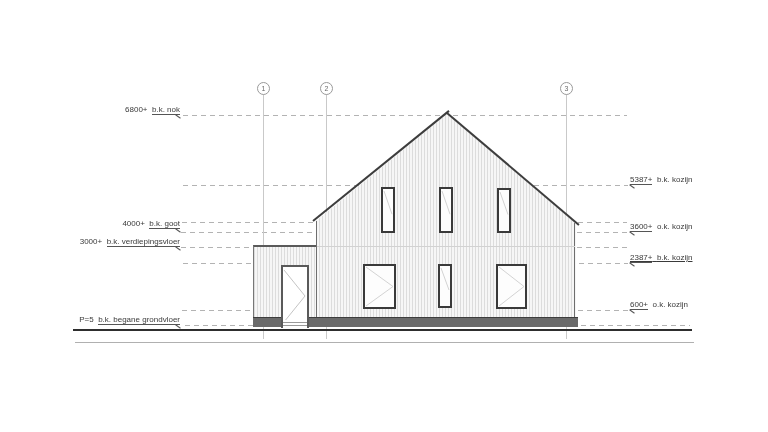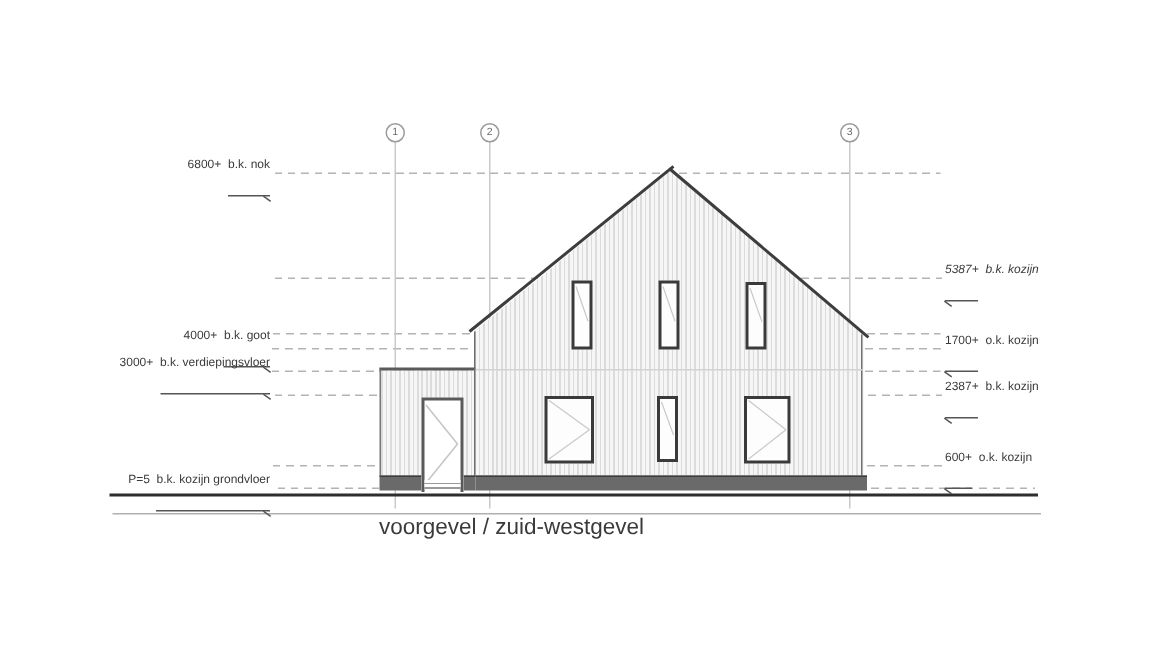--- a/index.html
+++ b/index.html
@@ -43,21 +43,21 @@
   }
   .window{
     position:absolute;background:#fdfdfd;border:2px solid #3a3a3a;box-sizing:border-box;z-index:4;
   }
   .ground-main{position:absolute;left:73px;top:329px;width:619px;height:2px;background:#2e2e2e;z-index:3;}
   .ground-sub{position:absolute;left:75px;top:342px;width:619px;height:1px;background:#b0b0b0;z-index:3;}
   
   .dim-label{
     position:absolute;font-size:8px;color:#3a3a3a;white-space:nowrap;z-index:4;height:10px;line-height:10px;
   }
-  .dim-label .u{position:relative;border-bottom:1px solid #555;padding-bottom:16px;}
+  .dim-label .u{position:relative;border-bottom:1px solid #555;padding-bottom:0px;}
   .dim-label.left .u:after{
     content:"";position:absolute;right:-1px;bottom:-3px;width:6px;border-top:1px solid #555;transform:rotate(35deg);
   }
   .dim-label.right .u:after{
     content:"";position:absolute;left:-1px;bottom:-3px;width:6px;border-top:1px solid #555;transform:rotate(35deg);
   }
   .title{
     position:absolute;left:241px;top:343px;width:200px;text-align:center;
     font-size:15px;color:#3a3a3a;z-index:4;
   }
@@ -86,21 +86,20 @@
     <svg viewBox="0 0 24 59" preserveAspectRatio="none">
       <line x1="1" y1="3" x2="22" y2="29" stroke="#c4c4c4" stroke-width="1"></line>
       <line x1="22" y1="29" x2="1" y2="55" stroke="#c4c4c4" stroke-width="1"></line>
     </svg>
   </div>
   <div class="threshold"></div>
 
   <div class="ground-main"></div>
   <div class="ground-sub"></div>
 
-  <div class="title">voorgevel / zuid-westgevel</div>
 
 <div class="dash-line" style="left: 183px; top: 115px; width: 444px;"></div>
     <div class="dash-line" style="left: 183px; top: 185px; width: 445px;"></div>
     <div class="dash-line" style="left: 182px; top: 222px; width: 445px;"></div>
     <div class="dash-line" style="left: 181px; top: 232px; width: 447px;"></div>
     <div class="dash-line" style="left: 181px; top: 247px; width: 446px;"></div>
     <div class="dash-line" style="left: 183px; top: 263px; width: 445px;"></div>
     <div class="dash-line" style="left: 182px; top: 310px; width: 446px;"></div>
     <div class="dash-line" style="left: 185px; top: 325px; width: 505px;"></div>
     <div class="grid-line" style="left: 263px; top: 94px; height: 245px;"></div>
@@ -137,18 +136,18 @@
     </div>
     <div class="window" style="left: 496px; top: 264px; width: 31px; height: 45px;">
       <svg viewBox="0 0 27 41" preserveAspectRatio="none">
         <line x1="1" y1="1" x2="26" y2="20.5" stroke="#c8c8c8" stroke-width="0.8"></line>
         <line x1="26" y1="20.5" x2="1" y2="40" stroke="#c8c8c8" stroke-width="0.8"></line>
       </svg>
     </div>
     <div class="dim-label left" style="top: 105px; right: 588px;"><span>6800+</span>&nbsp;&nbsp;<span class="u">b.k. nok</span></div>
     <div class="dim-label left" style="top: 219px; right: 588px;"><span>4000+</span>&nbsp;&nbsp;<span class="u">b.k. goot</span></div>
     <div class="dim-label left" style="top: 237px; right: 588px;"><span>3000+</span>&nbsp;&nbsp;<span class="u">b.k. verdiepingsvloer</span></div>
-    <div class="dim-label left" style="top: 315px; right: 588px;"><span>P=5</span>&nbsp;&nbsp;<span class="u">b.k. kozijn grondvloer</span></div>
-    <div class="dim-label right" style="top: 175px; left: 630px; font-style: italic;"><span class="u">5387+</span>&nbsp;&nbsp;<span>b.k. kozijn</span></div>
-    <div class="dim-label right" style="top: 222px; left: 630px;"><span class="u">1700+</span>&nbsp;&nbsp;<span>o.k. kozijn</span></div>
-    <div class="dim-label right" style="top: 253px; left: 630px;"><span class="u">2387+</span>&nbsp;&nbsp;<span>b.k. kozijn</span></div>
+    <div class="dim-label left" style="top: 315px; right: 588px;"><span>P=5</span>&nbsp;&nbsp;<span class="u">b.k. begane grondvloer</span></div>
+    <div class="dim-label right" style="top: 175px; left: 630px;"><span class="u">5387+</span>&nbsp;&nbsp;<span>b.k. kozijn</span></div>
+    <div class="dim-label right" style="top: 222px; left: 630px;"><span class="u">3600+</span>&nbsp;&nbsp;<span>o.k. kozijn</span></div>
+    <div class="dim-label right" style="top: 253px; left: 630px; text-decoration: underline;"><span class="u">2387+</span>&nbsp;&nbsp;<span>b.k. kozijn</span></div>
     <div class="dim-label right" style="top: 300px; left: 630px;"><span class="u">600+</span>&nbsp;&nbsp;<span>o.k. kozijn</span></div>
   </div>
 
 </body></html>

